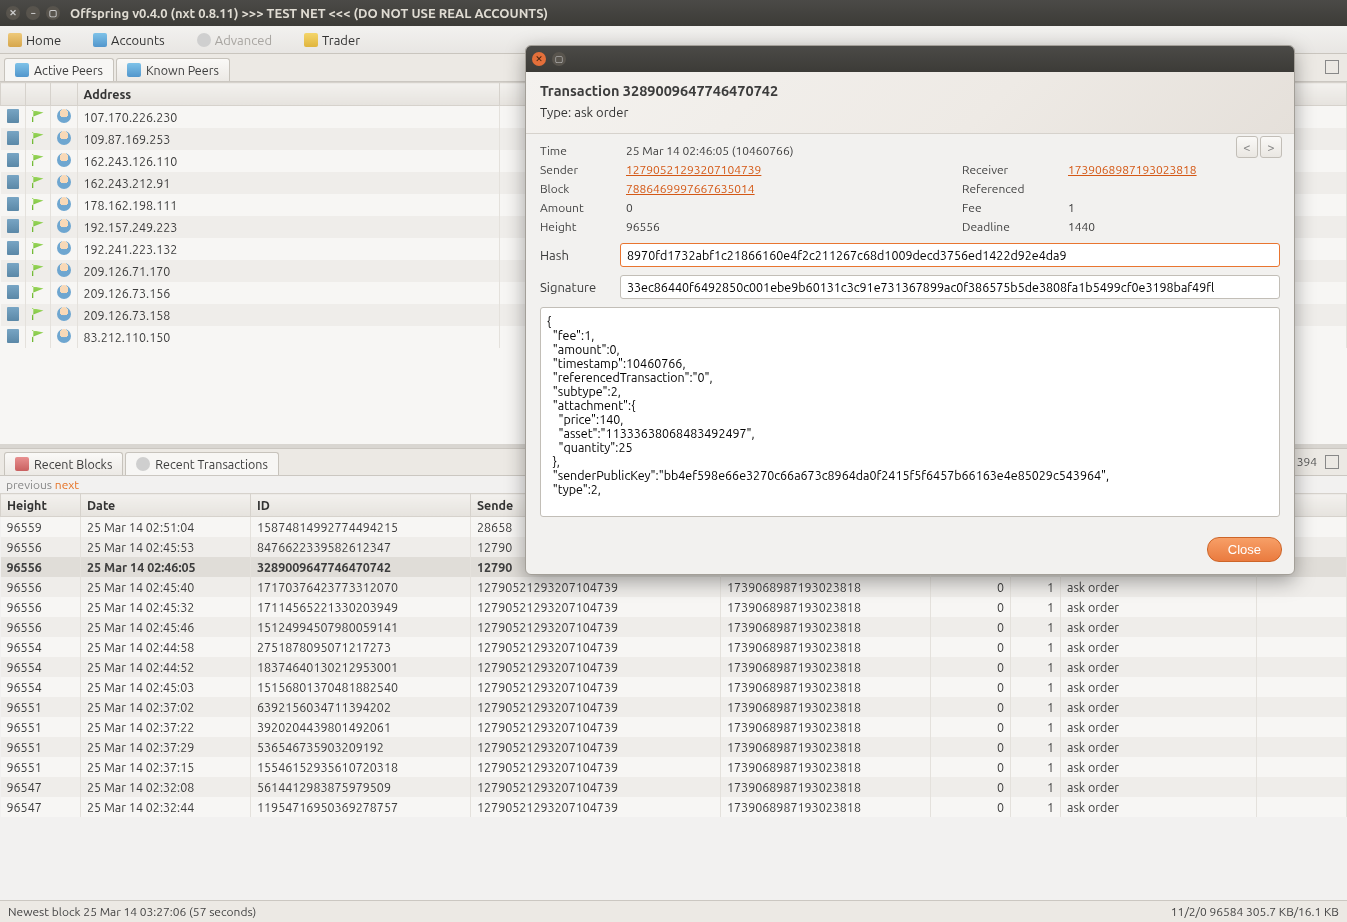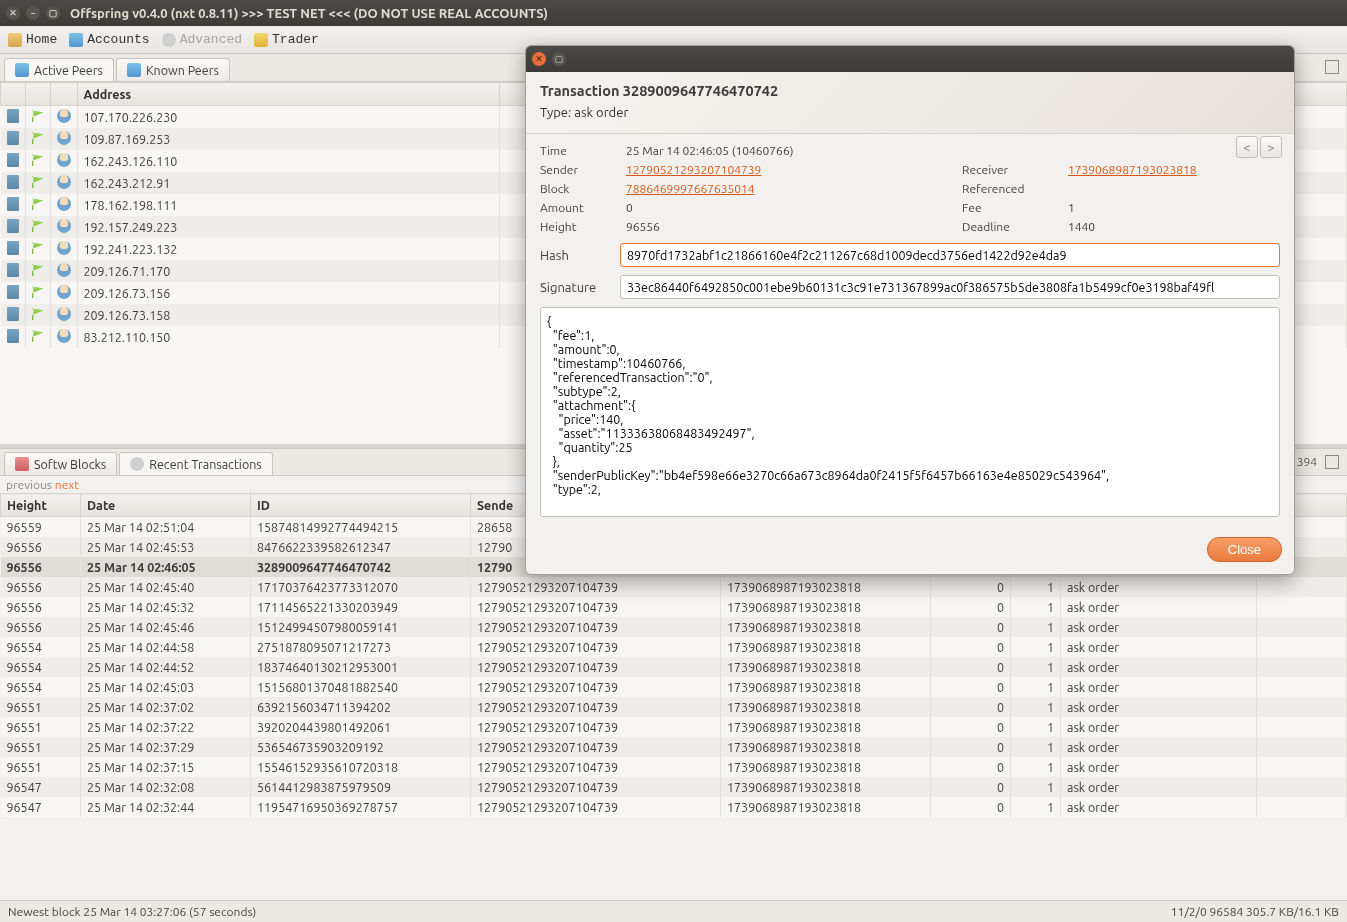--- a/index.html
+++ b/index.html
@@ -1,20 +1,20 @@
 <!DOCTYPE html>
 <html><head>
 <meta charset="utf-8">
 <style>
 * { box-sizing: border-box; margin: 0; padding: 0; }
 body { font-family: "Ubuntu", "Segoe UI", sans-serif; font-size: 13px; background: #f2f1f0; color: #3c3c3c; overflow: hidden; width: 1347px; height: 922px; position: relative; }
 .titlebar { background: linear-gradient(#4b4a47,#3c3b37); height: 26px; color: #dfdbd2; display: flex; align-items: center; padding: 0 6px; font-size: 13px; font-weight: bold; }
 .titlebar .winbtns { display: flex; gap: 6px; margin-right: 10px; }
 .winbtn { width: 14px; height: 14px; border-radius: 50%; background: #58544d; display: flex; align-items: center; justify-content: center; font-size: 9px; color: #ccc; }
-.toolbar { background: linear-gradient(#f2f1ef,#e8e6e3); height: 28px; border-bottom: 1px solid #c9c5be; display: flex; align-items: center; padding: 0 8px; gap: 12px; font-family: Liberation Mono, monospace; }
+.toolbar { background: linear-gradient(#f2f1ef,#e8e6e3); height: 28px; border-bottom: 1px solid #c9c5be; display: flex; align-items: center; padding: 0 8px; gap: 32px; }
 .toolbar .tbitem { display: flex; align-items: center; gap: 4px; color: #333; font-size: 13px; }
 .ti-icon { width:14px; height:14px; display:inline-block; border-radius:2px;}
 .ico-home{background: linear-gradient(#eec97a,#d6a64c);}
 .ico-accounts{background:linear-gradient(#7ec2e8,#5296cc);}
 .ico-advanced{background:#cfcfcf;border-radius:50%;}
 .ico-trader{background:linear-gradient(#f4d56a,#e0b53d);}
 .tabbar { background:#ece9e4; height:28px; display:flex; border-bottom:1px solid #cbc7c1; align-items:flex-end; padding-left:4px; position:relative;}
 .tab { background:linear-gradient(#faf9f7,#ece9e5); border:1px solid #c7c3bc; border-bottom:none; border-radius:3px 3px 0 0; padding:4px 10px; margin-right:2px; display:flex; align-items:flex-start; gap:5px; font-size:12.5px;}
 .tab.active{background:#f7f6f4;}
 .max-icon{position:absolute; right:8px; top:6px; width:14px;height:14px;border:1px solid #888;}
@@ -231,21 +231,21 @@
             </tr>
           </tbody>
       </table>
     </div>
   </div>
 
   <div class="lower">
     <div class="tabbar">
       <div class="tab">
           <span class="ti-icon" style="background:linear-gradient(#e89090,#c96060)"></span>
-          <span>Softw Blocks</span>
+          <span>Recent Blocks</span>
         </div>
       <div class="tab active">
           <span class="ti-icon ico-advanced"></span>
           <span>Recent Transactions</span>
         </div>
       <span class="max-icon"></span>
       <span style="position:absolute;right:30px;top:6px;font-size:12px;color:#555">394</span>
     </div>
     <div class="pager">
       <span>previous</span>

